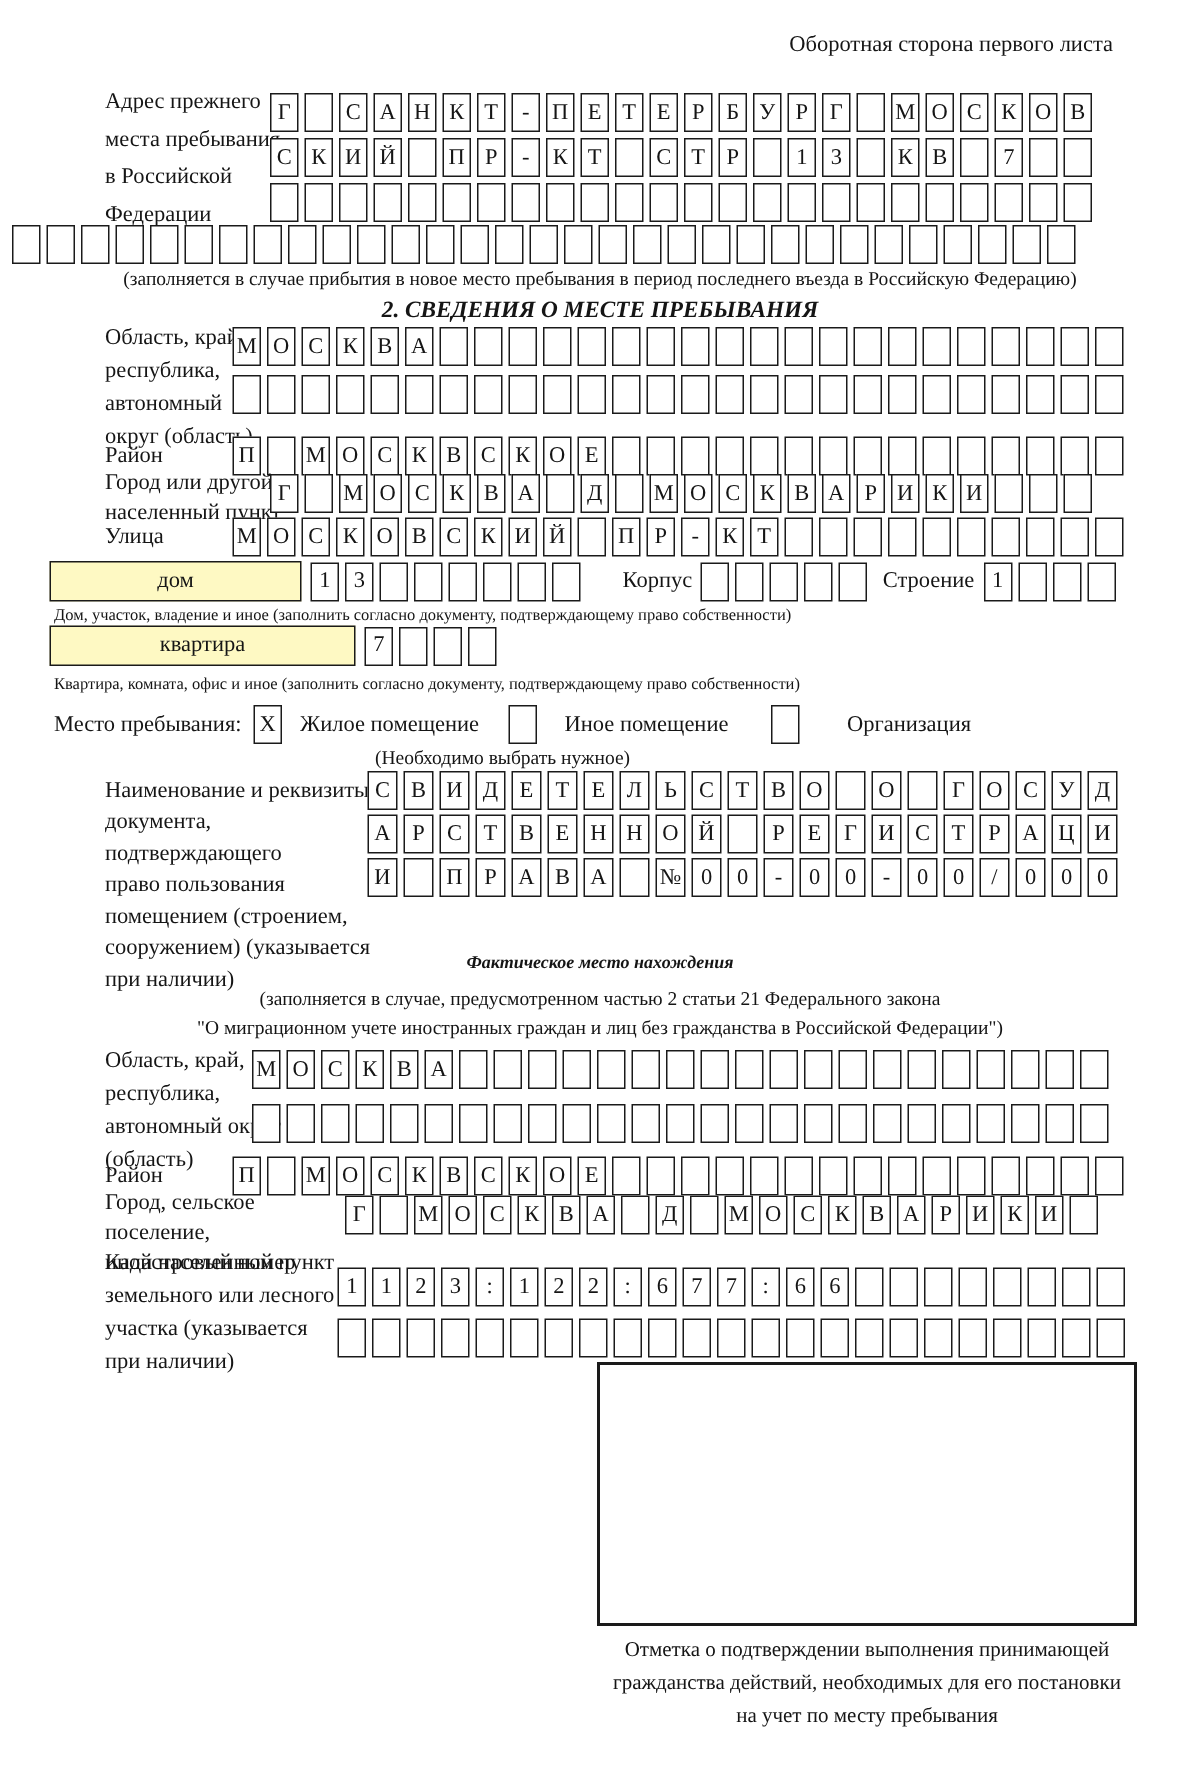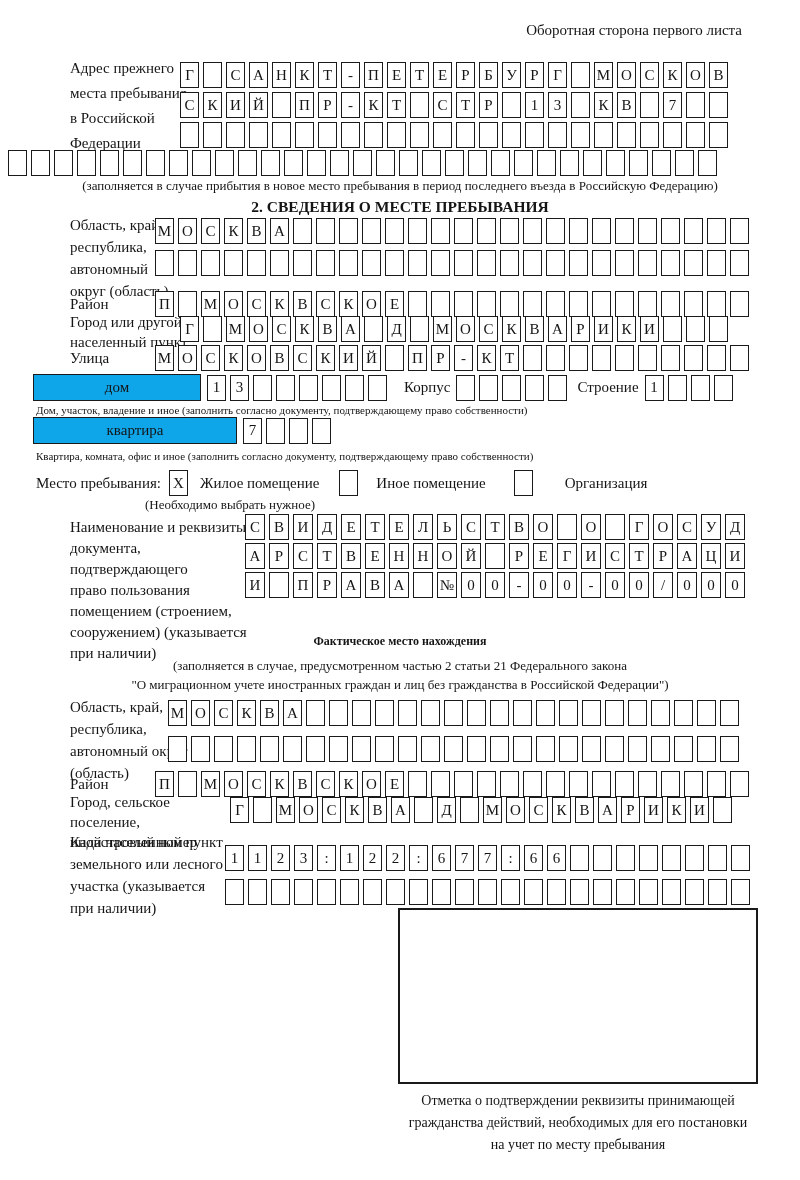--- a/index.html
+++ b/index.html
@@ -16,25 +16,25 @@
     font-size:15px; line-height:1; flex:0 0 auto; background:#fff;
   }
   .wide .cbox { width:20px; }
   .hdr { right:58px; top:22px; font-size:15px; text-align:right; }
   .lbl { font-size:15px; line-height:22px; }
   .lbl25 { font-size:15px; line-height:25px; }
   .lbl20 { font-size:15px; line-height:20px; }
   .cap  { font-size:11px; }
   .note { font-size:13px; }
   .center { left:0; right:0; text-align:center; }
-  .bold { font-weight:bold; }
+  .bold { font-weight:bold;font-style:italic; }
   .namedbox {
     border:1.6px solid #1a1a1a; box-sizing:border-box; height:27px;
     display:flex; align-items:center; justify-content:center; font-size:15px;
-    flex:0 0 auto; background:#0ea5e9;text-align:center;
+    flex:0 0 auto; background:#fef9c3;text-align:center;
   }
   .inlinelbl { font-size:15px; white-space:nowrap; display:flex; align-items:center; }
   .stayrow { display:flex; align-items:center; }
   .stamp { border:2px solid #1a1a1a; box-sizing:border-box; background:#fff; }
   .stampcap { font-size:14px; line-height:22px; text-align:center; }
 </style>
 </head>
 <body>
 
 <div class="page">
@@ -321,21 +321,21 @@
     <div class="row" style="margin-left:6px">
         <div class="cbox">1</div>
         <div class="cbox">3</div>
         <div class="cbox"></div>
         <div class="cbox"></div>
         <div class="cbox"></div>
         <div class="cbox"></div>
         <div class="cbox"></div>
         <div class="cbox"></div>
       </div>
-    <div class="inlinelbl" style="margin-left:17px">Корпус</div>
+    <div class="inlinelbl" style="margin-left:28px">Корпус</div>
     <div class="row" style="margin-left:6px">
         <div class="cbox"></div>
         <div class="cbox"></div>
         <div class="cbox"></div>
         <div class="cbox"></div>
         <div class="cbox"></div>
       </div>
     <div class="inlinelbl" style="margin-left:10px">Строение</div>
     <div class="row" style="margin-left:6px">
         <div class="cbox">1</div>
@@ -359,21 +359,21 @@
 
   <div class="abs stayrow" style="left:36px;top:470px">
     <span class="inlinelbl">Место пребывания:</span>
     <span class="cbox" style="margin-left:8px">X</span>
     <span class="inlinelbl" style="margin-left:12px">Жилое помещение</span>
     <span class="cbox" style="margin-left:20px"></span>
     <span class="inlinelbl" style="margin-left:18px">Иное помещение</span>
     <span class="cbox" style="margin-left:28px"></span>
     <span class="inlinelbl" style="margin-left:32px">Организация</span>
   </div>
-  <div class="abs note" style="left:145px;top:497px;width:380px;text-align:left">(Необходимо выбрать нужное)</div>
+  <div class="abs note" style="left:145px;top:497px;width:380px;text-align:center">(Необходимо выбрать нужное)</div>
 
   <div class="abs lbl" style="left:70px;top:517px;width:180px;line-height:21px">
       <div>Наименование и реквизиты</div>
       <div>документа, подтверждающего</div>
       <div>право пользования</div>
       <div>помещением (строением,</div>
       <div>сооружением) (указывается</div>
       <div>при наличии)</div>
     </div>
   <div class="abs row wide" style="left:245px;top:514px">
@@ -622,18 +622,18 @@
       <div class="cbox"></div>
       <div class="cbox"></div>
       <div class="cbox"></div>
       <div class="cbox"></div>
       <div class="cbox"></div>
       <div class="cbox"></div>
     </div>
 
   <div class="abs stamp" style="left:398px;top:908px;width:360px;height:176px"></div>
   <div class="abs stampcap" style="left:396px;top:1090px;width:364px">
-      <div>Отметка о подтверждении реквизиты принимающей</div>
+      <div>Отметка о подтверждении выполнения принимающей</div>
       <div>гражданства действий, необходимых для его постановки</div>
       <div>на учет по месту пребывания</div>
     </div>
 
 </div>
 
 </body></html>

